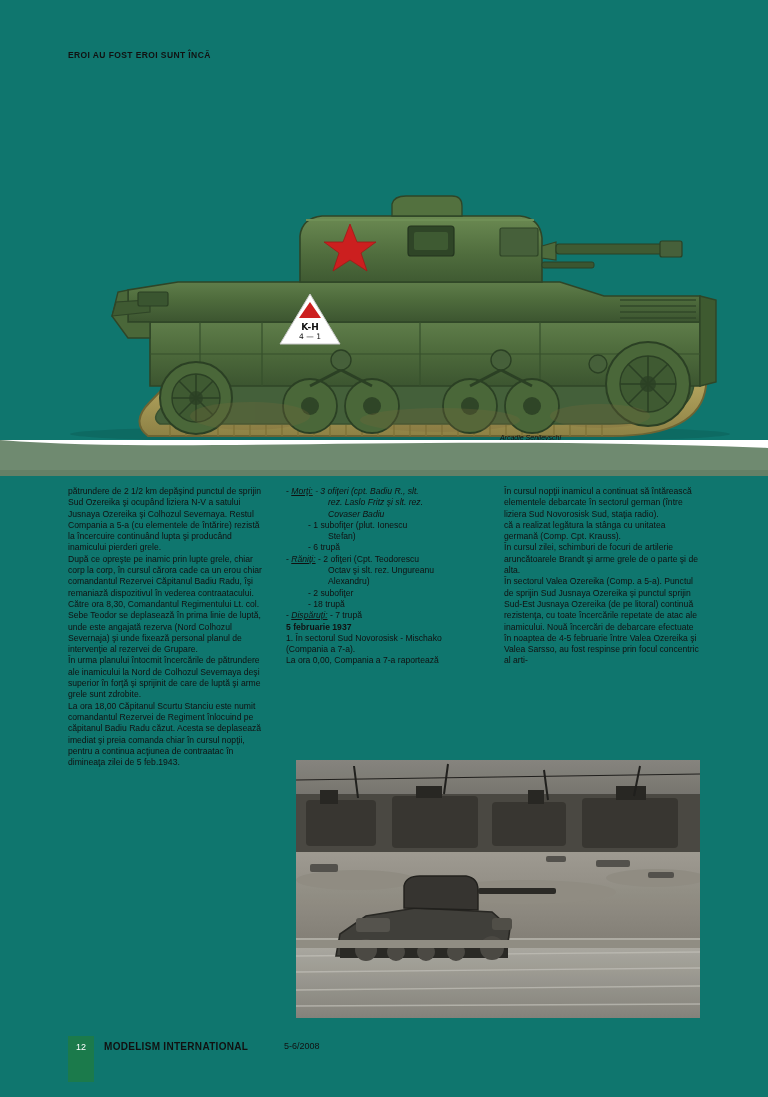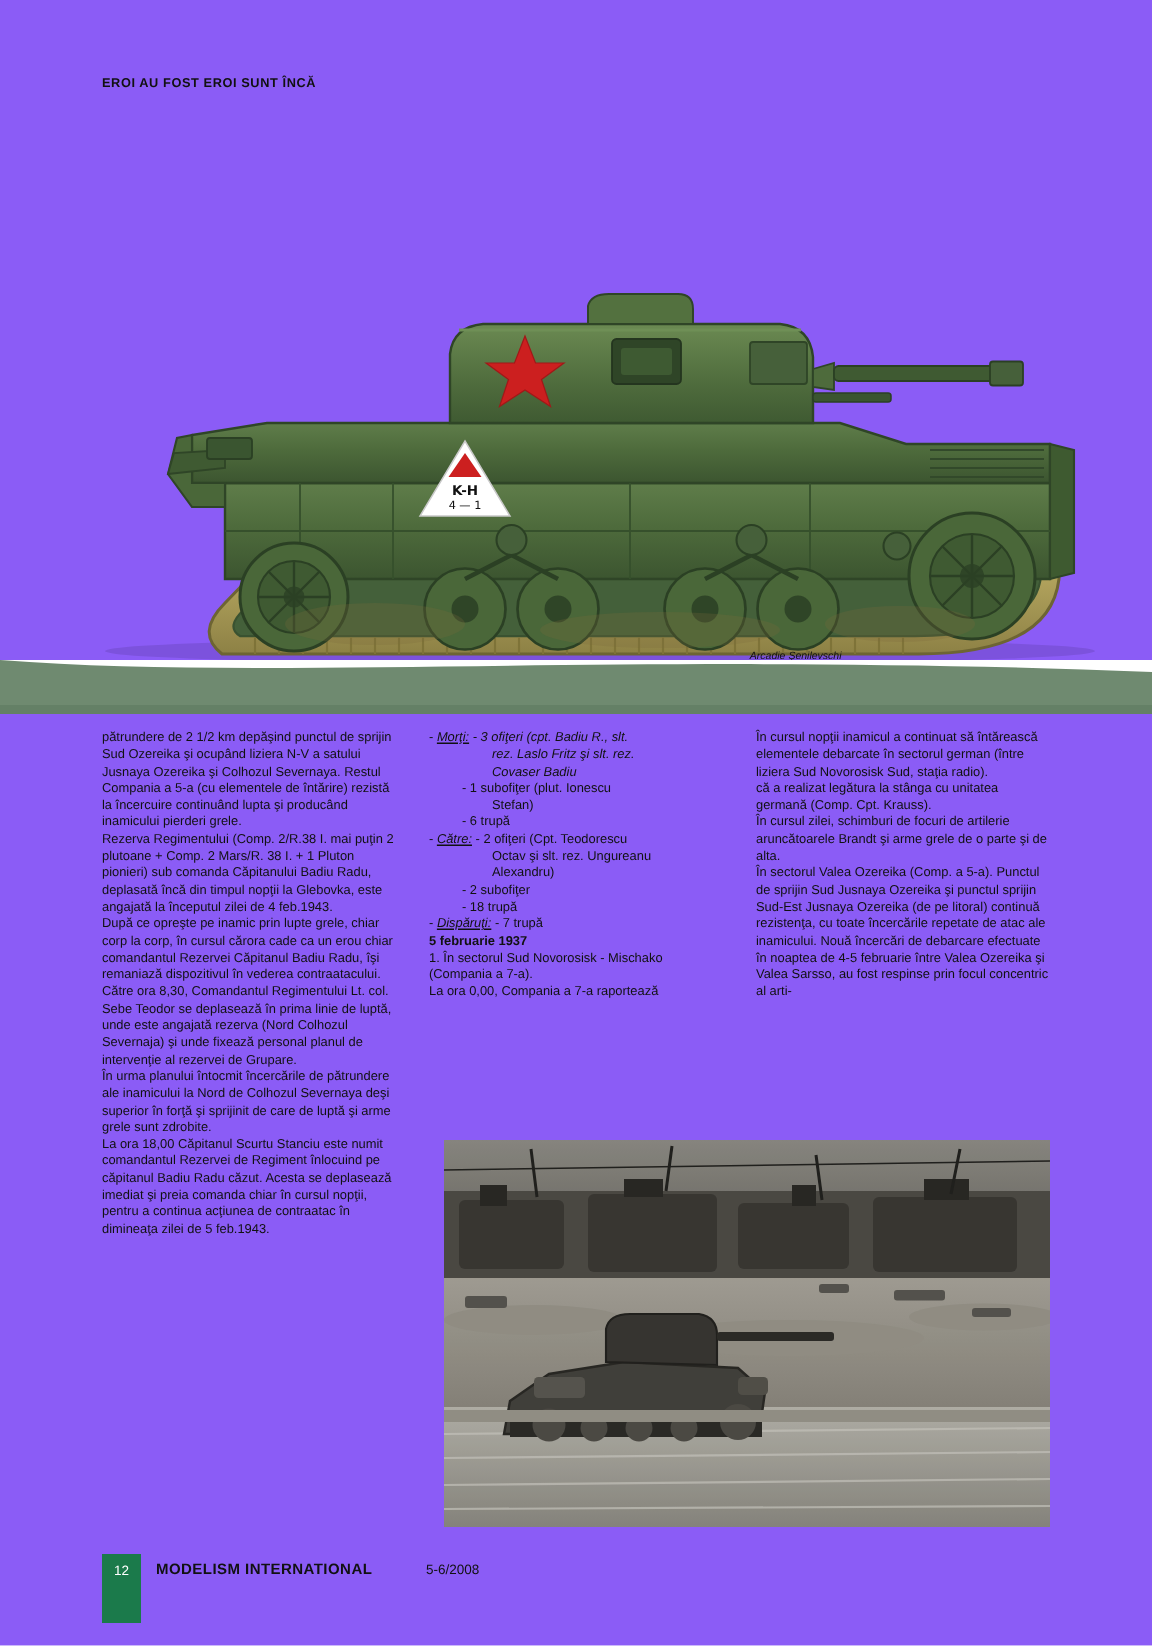--- a/index.html
+++ b/index.html
@@ -11,21 +11,21 @@
     width: 768px;
     height: 1097px;
     position: relative;
     font-family: "Liberation Sans", sans-serif;
     overflow: hidden;
   }
   .page {
     position: absolute;
     left: 0; top: 0;
     width: 768px; height: 1097px;
-    background: #8b5cf6;
+    background: #0f766e;
   }
 
   
   .header {
     position: absolute;
     left: 68px;
     top: 50px;
     font-size: 8.5px;
     font-weight: bold;
     letter-spacing: 0.4px;
@@ -380,21 +380,20 @@
       <path d="M0 0 L768 0 L768 36 L0 36 Z" fill="#6f8a70"></path>
       <path d="M0 0 C 180 14, 420 -6, 768 8 L768 0 Z" fill="#ffffff"></path>
       <path d="M0 30 L768 30 L768 36 L0 36 Z" fill="#5d7a5f" opacity="0.6"></path>
     </svg>
   </div>
 
   <div class="cols">
 
     <div class="col col1">
       <p>pătrundere de 2 1/2 km depăşind punctul de sprijin Sud Ozereika şi ocupând liziera N-V a satului Jusnaya Ozereika şi Colhozul Severnaya. Restul Compania a 5-a (cu elementele de întărire) rezistă la încercuire continuând lupta şi producând inamicului pierderi grele.</p>
-      <p>Rezerva Regimentului (Comp. 2/R.38 I. mai puţin 2 plutoane + Comp. 2 Mars/R. 38 I. + 1 Pluton pionieri) sub comanda Căpitanului Badiu Radu, deplasată încă din timpul nopţii la Glebovka, este angajată la începutul zilei de 4 feb.1943.</p>
       <p>După ce opreşte pe inamic prin lupte grele, chiar corp la corp, în cursul cărora cade ca un erou chiar comandantul Rezervei Căpitanul Badiu Radu, îşi remaniază dispozitivul în vederea contraatacului.</p>
       <p>Către ora 8,30, Comandantul Regimentului Lt. col. Sebe Teodor se deplasează în prima linie de luptă, unde este angajată rezerva (Nord Colhozul Severnaja) şi unde fixează personal planul de intervenţie al rezervei de Grupare.</p>
       <p>În urma planului întocmit încercările de pătrundere ale inamicului la Nord de Colhozul Severnaya deşi superior în forţă şi sprijinit de care de luptă şi arme grele sunt zdrobite.</p>
       <p>La ora 18,00 Căpitanul Scurtu Stanciu este numit comandantul Rezervei de Regiment înlocuind pe căpitanul Badiu Radu căzut. Acesta se deplasează imediat şi preia comanda chiar în cursul nopţii, pentru a continua acţiunea de contraatac în dimineaţa zilei de 5 feb.1943.</p>
     </div>
 
     <div class="col col2">
 
       <div>
         <span class="list-line">
@@ -402,21 +401,21 @@
         </span>
         <span class="sub-line-cont ital">rez. Laslo Fritz şi slt. rez.</span>
         <span class="sub-line-cont ital">Covaser Badiu</span>
         <span class="sub-line">- 1 subofiţer (plut. Ionescu</span>
         <span class="sub-line-cont">Stefan)</span>
         <span class="sub-line">- 6 trupă</span>
       </div>
 
       <div>
         <span class="list-line">
-          <span>- </span><span class="ital und">Către:</span><span> </span><span>- 2 ofiţeri (Cpt. Teodorescu</span>
+          <span>- </span><span class="ital und">Răniţi:</span><span> </span><span>- 2 ofiţeri (Cpt. Teodorescu</span>
         </span>
         <span class="sub-line-cont">Octav şi slt. rez. Ungureanu</span>
         <span class="sub-line-cont">Alexandru)</span>
         <span class="sub-line">- 2 subofiţer</span>
         <span class="sub-line">- 18 trupă</span>
       </div>
 
       <div>
         <span class="list-line">
           <span>- </span><span class="ital und">Dispăruţi:</span><span> </span><span>- 7 trupă</span>

